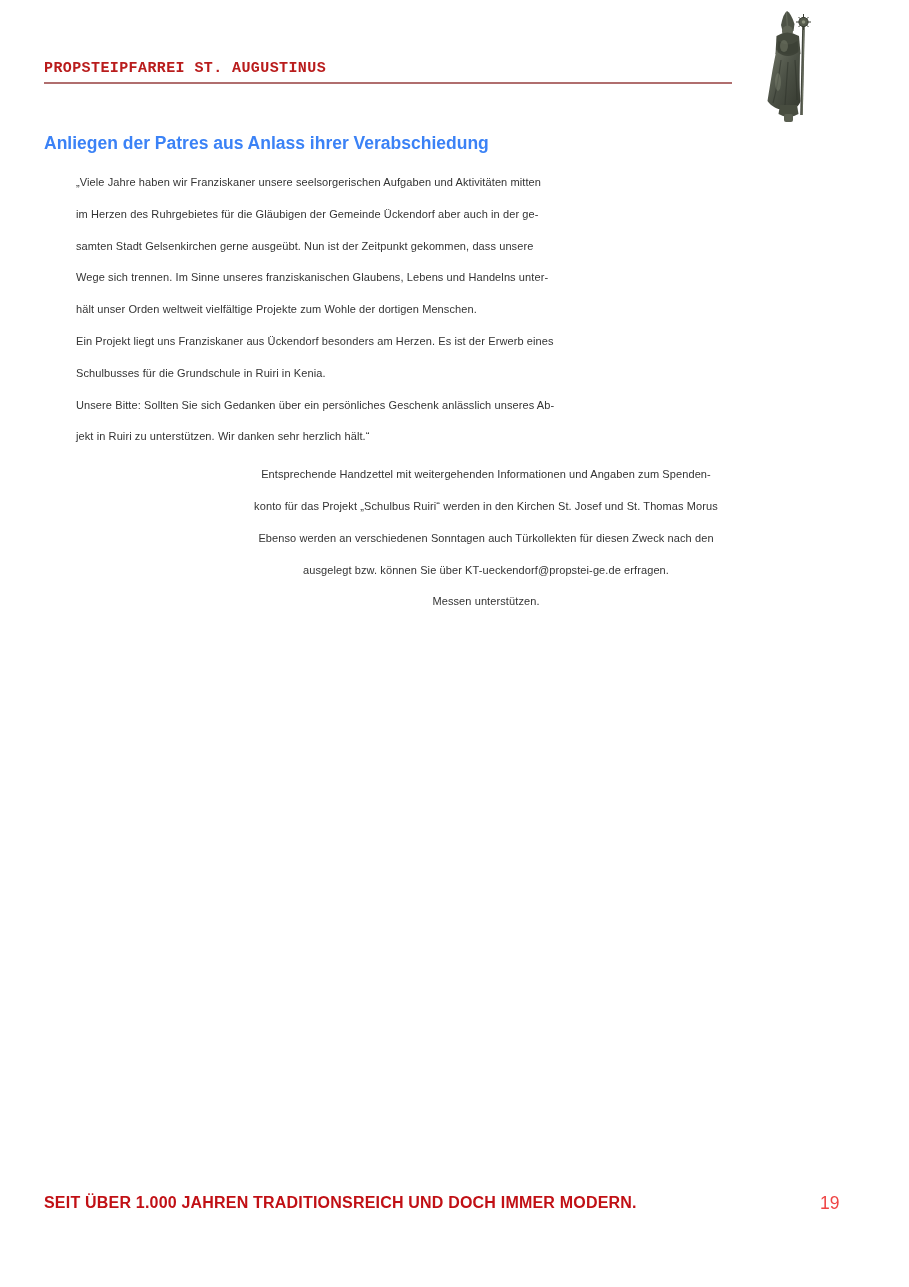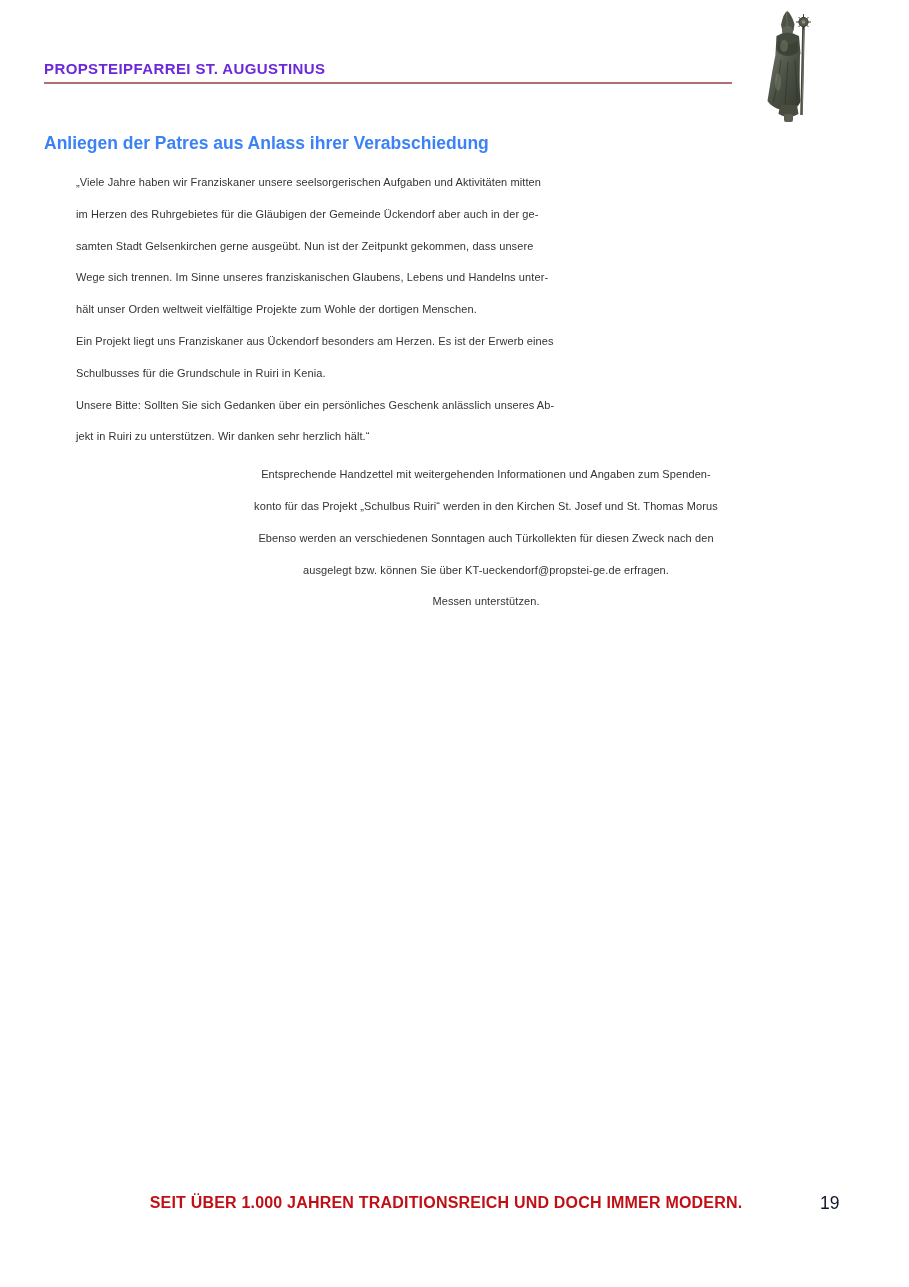--- a/index.html
+++ b/index.html
@@ -6,21 +6,21 @@
   body {
     width: 909px; height: 1287px;
     background: #ffffff;
     position: relative;
     font-family: "Liberation Sans", "DejaVu Sans", sans-serif;
     overflow: hidden;
   }
   .header-title {
     position: absolute; left: 44px; top: 60px;
     font-size: 15px; font-weight: 700; letter-spacing: 0.4px;
-    color: #6d28d9; white-space: nowrap;
+    color: #b91c1c; white-space: nowrap; font-family: Liberation Mono, monospace;
   }
   .header-rule {
     position: absolute; left: 44px; top: 82px;
     width: 688px; height: 2px; background: #b06e6e;
   }
   .statue {
     position: absolute; left: 757px; top: 8px;
     width: 62px; height: 116px;
   }
   .article-title {
@@ -32,27 +32,26 @@
     position: absolute; left: 44px; top: 167px; width: 820px;
     font-size: 11px; color: #333333; margin-left: 32px;
   }
   .article-body .line {
     height: 31.8px; line-height: 31.8px;
     white-space: pre; letter-spacing: 0.1px;
   }
   .article-body .section + .section { margin-top: 6px; text-align: center; }
   .footer-slogan {
     position: absolute; left: 44px; top: 1194px; width: 804px;
-    text-align: center;
     font-size: 16px; font-weight: 700; letter-spacing: 0.2px;
     color: #c11015; white-space: nowrap;
   }
   .page-number {
     position: absolute; left: 820px; top: 1193px;
-    font-size: 17.5px; color: #0f172a;
+    font-size: 17.5px; color: #ef4444;
   }
 </style>
 </head>
 <body>
 
 <div class="header-title">PROPSTEIPFARREI ST. AUGUSTINUS</div>
 <div class="header-rule"></div>
 
 <svg class="statue" viewBox="0 0 62 116" xmlns="http://www.w3.org/2000/svg" aria-hidden="true">
   <defs>

